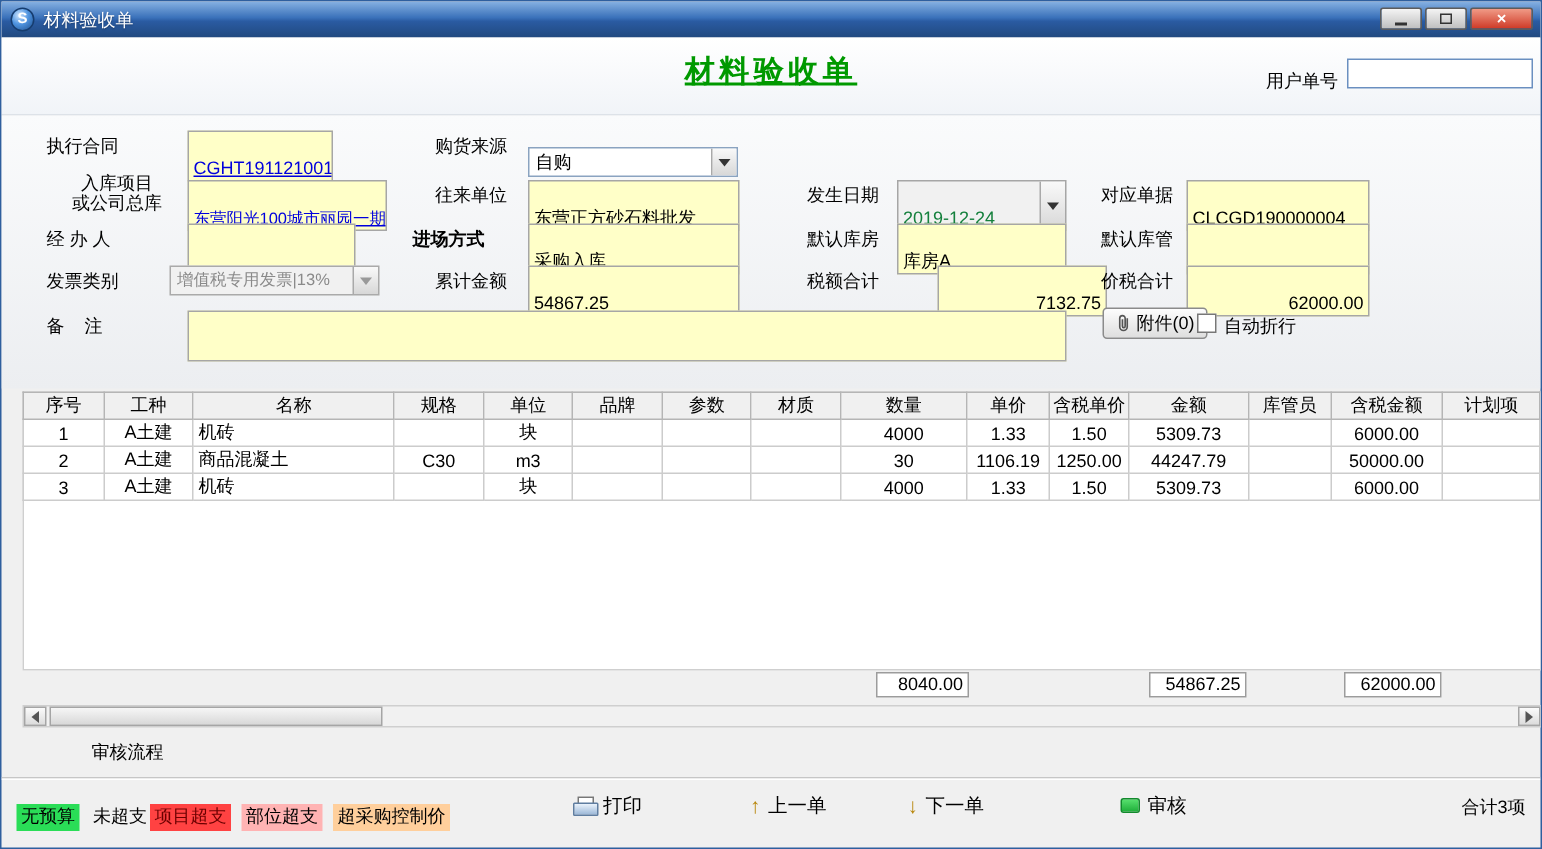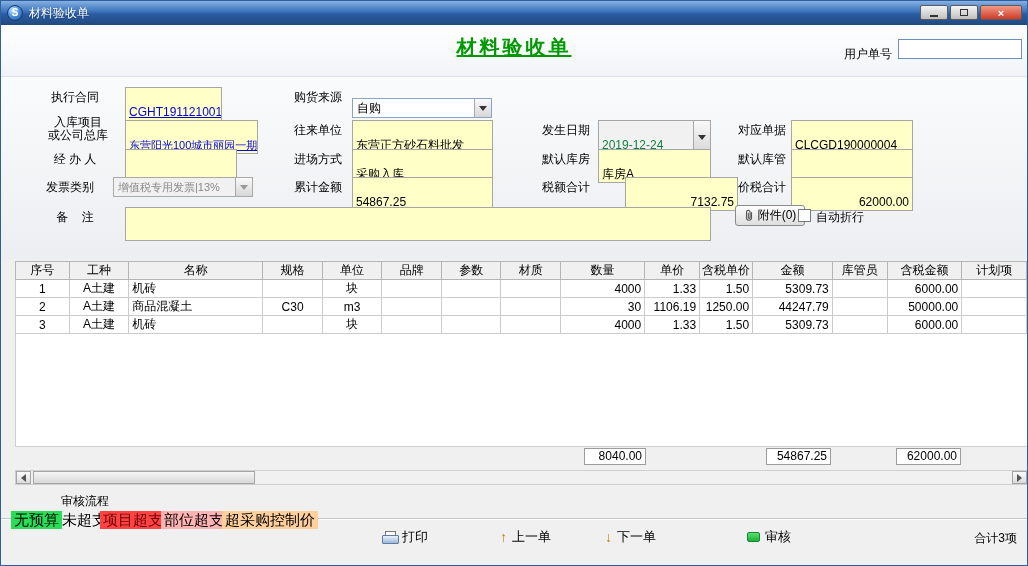--- a/index.html
+++ b/index.html
@@ -28,21 +28,21 @@
   .form-band { position:absolute; left:0; top:76px; width:100%; height:182px;
     background:linear-gradient(#fafbfc,#eceef1); }
 
   .form-title { position:absolute; left:0; right:0; top:33px; text-align:center;
     font-size:20px; font-weight:bold; letter-spacing:3px; color:var(--title-green);
     text-decoration:underline; }
   .user-input { position:absolute; left:897px; top:38px; width:124px; height:20px;
     border:1px solid #6a8fc0; background:#fff; font-size:12px; padding:0 3px; }
 
   .flabel { position:absolute; font-size:12px; white-space:pre; }
-  .lab-r { text-align:center; }
+  .lab-r { text-align:left; }
   .field { position:absolute; height:18px; border:1px solid #a6a6a6; background:var(--field-yellow);
     font-size:12px; line-height:16px; padding:16px 3px; overflow:hidden; white-space:nowrap; }
   .field.gray { background:#f1f1f1; color:#15803d; }
   .num { text-align:right; }
   .link { color:var(--link-blue); text-decoration:underline; cursor:pointer; }
   .small { font-size:11px; }
 
   .combo { position:absolute; height:20px; border:1px solid #8aa3c0; background:#fff;
     font-size:12px; line-height:18px; padding:0 19px 0 4px; overflow:hidden; white-space:nowrap; cursor:pointer; }
   .combo.disabled { background:#f1f1f1; color:#8a8a8a; border-color:#aaa; font-size:11px; }
@@ -58,40 +58,40 @@
   .checkbox { position:absolute; width:13px; height:13px; background:#fff; border:1px solid #777; cursor:pointer; }
 
   
   .table-panel { position:absolute; left:14px; top:260px; width:1013px; height:186px; background:#fff; border:1px solid #cfcfcf; }
   #items-table { position:absolute; left:14px; top:260px; border-collapse:collapse; table-layout:fixed; font-size:12px; }
   #items-table th { background:#f0f0f0; border:1px solid #b5b5b5; height:18px; font-weight:normal; padding:0 2px; overflow:hidden; white-space:nowrap; }
   #items-table td { border:1px solid #cccccc; height:17px; padding:0 3px; overflow:hidden; white-space:nowrap; background:#fff; cursor:default; }
   tr.row-pink td { background:var(--row-pink); }
   tr.row-white td { background:#ffffff; }
   tr.row-selected td { background:var(--row-selected); }
-  .a-c { text-align:center; } .a-r { text-align:right;margin-left:44px; } .a-l { text-align:left; }
+  .a-c { text-align:center; } .a-r { text-align:center;margin-left:44px; } .a-l { text-align:left; }
 
   .totalbox { position:absolute; height:17px; background:#fff; border:1px solid #9c9c9c;
     font-size:12px; line-height:15px; text-align:right; padding:0 3px; }
 
   
   .hscroll { position:absolute; left:14px; top:469px; width:1013px; height:15px; background:#f1f1f1; border:1px solid #cfcfcf; }
   .sbtn { position:absolute; top:0; width:15px; height:13px; background:linear-gradient(#fbfbfb,#dcdcdc);
     border:1px solid #a5a5a5; display:flex; align-items:center; justify-content:center; cursor:pointer; }
   .sthumb { position:absolute; left:17px; top:0; width:222px; height:13px;
     background:linear-gradient(#f6f6f6,#d8d8d8); border:1px solid #a5a5a5; cursor:pointer; }
 
   .review-box { position:absolute; left:115px; top:489px; width:345px; height:18px; background:#fff;
     border:1px solid #9c9c9c; font-size:12px; line-height:16px; padding:0 2px; overflow:hidden; white-space:nowrap; }
 
   .divider { position:absolute; left:0; top:517px; width:100%; height:2px;
     border-top:1px solid #c6c6c6; border-bottom:1px solid #ffffff; }
 
   
-  .badge { position:absolute; top:510px; height:18px; line-height:17px; padding:0 3px; font-size:15px; white-space:nowrap; }
+  .badge { position:absolute; top:535px; height:18px; line-height:17px; padding:0 3px; font-size:12px; white-space:nowrap; }
   .badge-green { background:var(--badge-green); }
   .badge-red { background:var(--badge-red); color:#6b0000; }
   .badge-pink { background:var(--badge-pink); }
   .badge-orange { background:var(--badge-orange); }
   .flatbtn { position:absolute; top:526px; height:20px; display:flex; align-items:center; gap:5px;
     font-size:13px; background:transparent; border:none; cursor:pointer; font-family:inherit; }
   .icon-printer { width:15px; height:13px; position:relative; display:inline-block; }
   .icon-printer::before { content:""; position:absolute; left:3px; top:0; width:9px; height:5px; background:#fff; border:1px solid #777; }
   .icon-printer::after { content:""; position:absolute; left:0; top:4px; width:15px; height:7px;
     background:linear-gradient(#eaf2fb,#9cb8d8); border:1px solid #5f7da0; border-radius:1px; }
@@ -148,21 +148,21 @@
     <span>2019-12-24</span>
     <span class="cbtn">
         <span class="tri-down"></span>
       </span>
   </div>
   <span class="flabel lab-r" style="left:733px; top:121px; width:56px;">对应单据</span>
   <div class="field" style="left:790px; top:119px; width:122px;">CLCGD190000004</div>
 
   <span class="flabel lab-r" style="left:30px; top:150px; width:88px;">经 办 人</span>
   <div class="field" style="left:124px; top:148px; width:112px;"></div>
-  <span class="flabel lab-r" style="left:289px; top:150px; width:56px;">进场方式</span>
+  <span class="flabel lab-r" style="left:274px; top:150px; width:56px;font-weight:bold;">进场方式</span>
   <div class="field" style="left:351px; top:148px; width:141px;">采购入库</div>
   <span class="flabel lab-r" style="left:537px; top:150px; width:56px;">默认库房</span>
   <div class="field" style="left:597px; top:148px; width:113px;">库房A</div>
   <span class="flabel lab-r" style="left:733px; top:150px; width:56px;">默认库管</span>
   <div class="field" style="left:790px; top:148px; width:122px;"></div>
 
   <span class="flabel lab-r" style="left:30px; top:178px; width:78px;">发票类别</span>
   <div class="combo disabled" style="left:112px; top:176px; width:140px;">
     <span>增值税专用发票|13%</span>
     <span class="cbtn">

